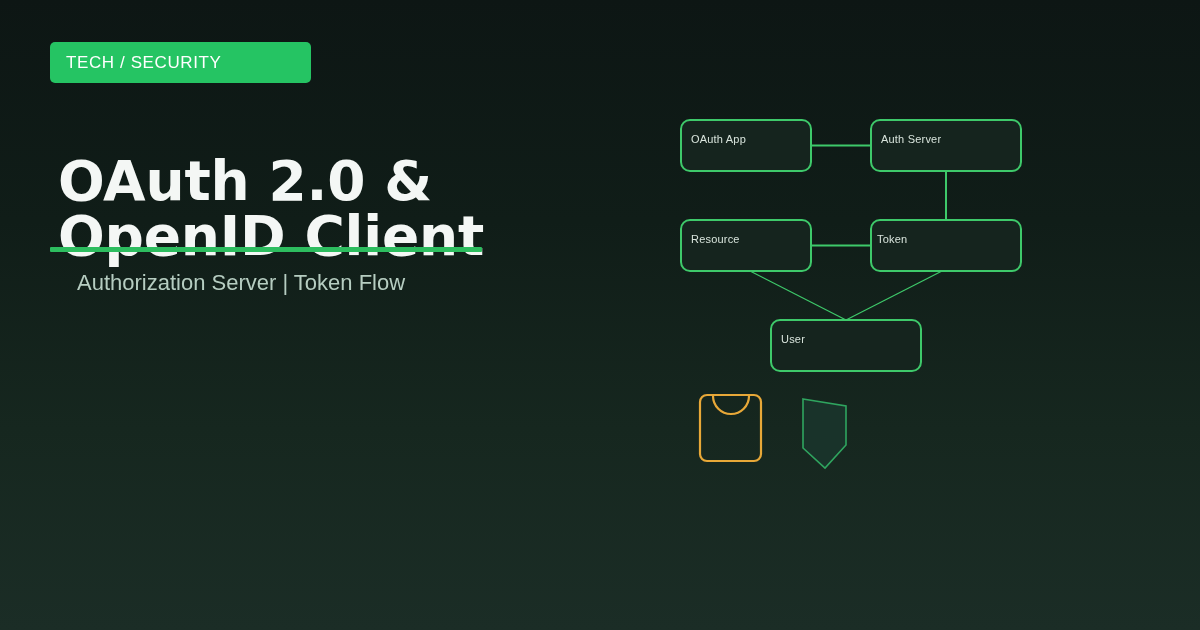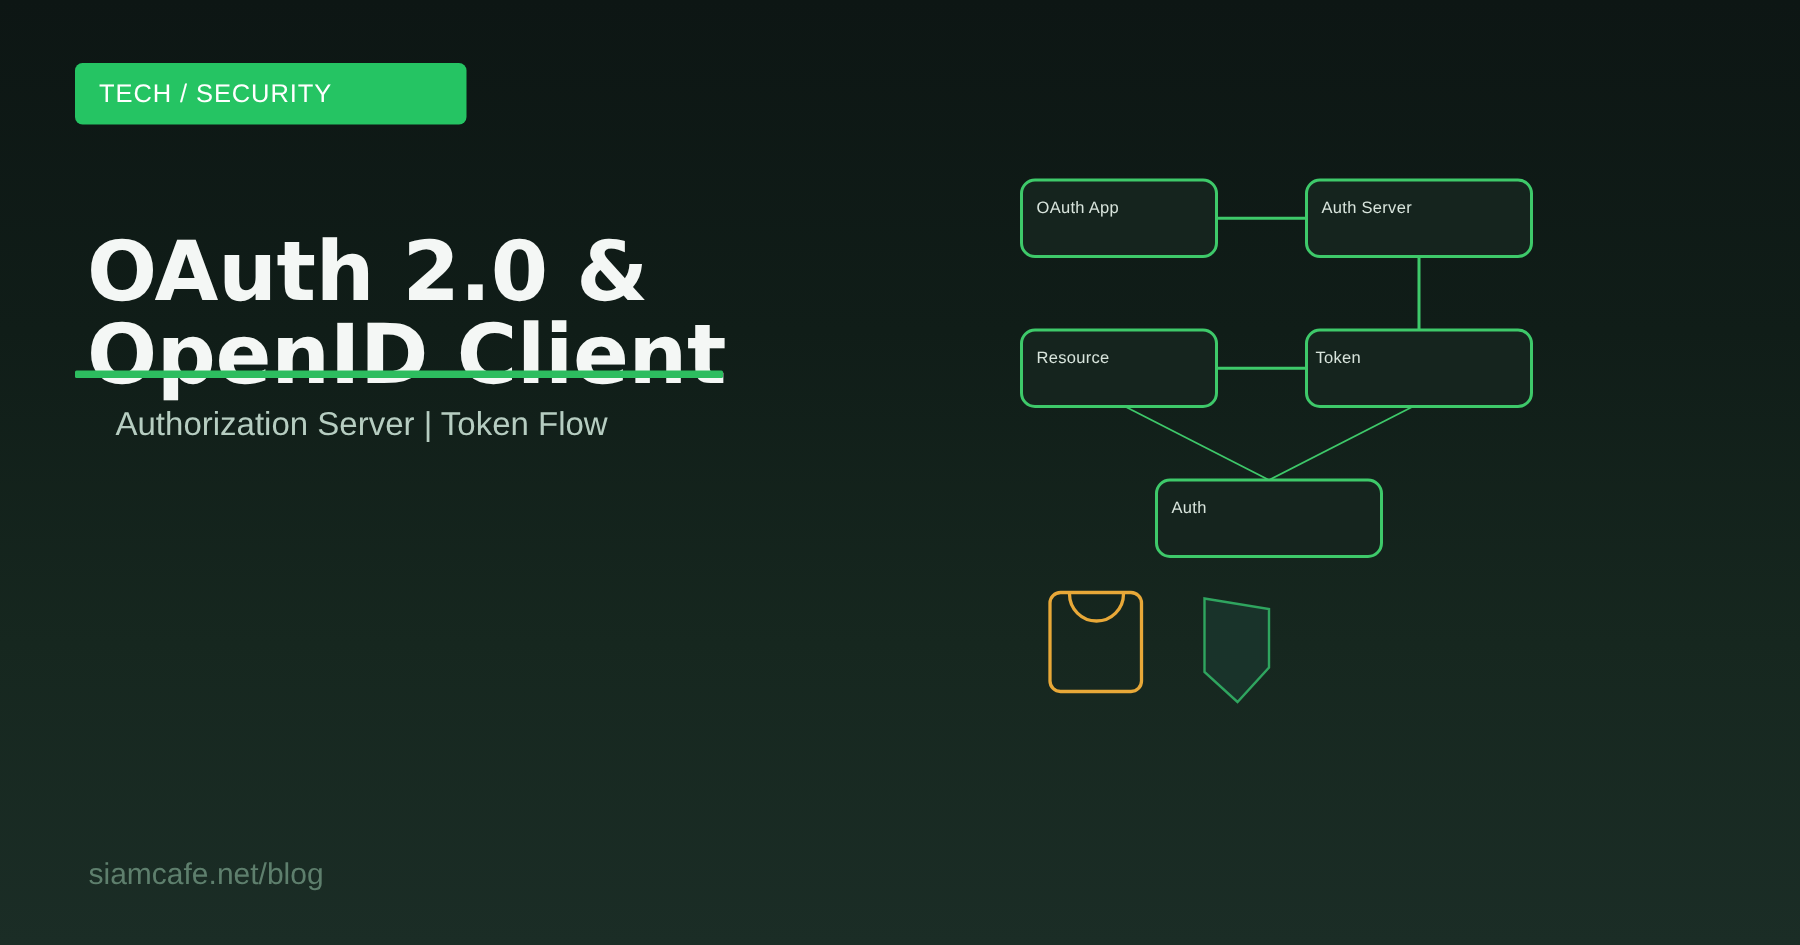--- a/index.html
+++ b/index.html
@@ -123,21 +123,20 @@
     <span class="tline">OAuth 2.0 &amp;</span>
     <span class="tline">OpenID Client</span>
   </h1>
 
   <div id="title-divider"></div>
 
   <div id="subtitle">
     <span class="sline">Authorization Server | Token Flow</span>
   </div>
 
-  <div id="footer-url">siamcafe.net/blog</div>
 
   <div id="diagram">
     <svg id="diagram-svg" width="400" height="400" viewBox="0 0 400 400">
 
       <g id="edge-layer">
         <line x1="151" y1="45.5" x2="211" y2="45.5" stroke="#3ec96a" stroke-width="2"></line>
         <line x1="286" y1="71" x2="286" y2="120" stroke="#3ec96a" stroke-width="2"></line>
         <line x1="151" y1="145.5" x2="211" y2="145.5" stroke="#3ec96a" stroke-width="2"></line>
         <line x1="90" y1="171" x2="186" y2="220" stroke="#3ec96a" stroke-width="1.2"></line>
         <line x1="282" y1="171" x2="186" y2="220" stroke="#3ec96a" stroke-width="1.2"></line>
@@ -159,16 +158,16 @@
         <g>
           <path d="M 143 299 L 186 306 L 186 345 L 165 368 L 143 348 Z" fill="#19332a" stroke="#2fa55f" stroke-width="1.6"></path>
         </g>
       </g>
     </svg>
 
     <span class="node-label" style="left:31px;  top:33px;">OAuth App</span>
     <span class="node-label" style="left:221px; top:33px;">Auth Server</span>
     <span class="node-label" style="left:31px;  top:133px;text-align:center;">Resource</span>
     <span class="node-label" style="left:217px; top:133px;">Token</span>
-    <span class="node-label" style="left:121px; top:233px;">Auth</span>
+    <span class="node-label" style="left:121px; top:233px;">User</span>
   </div>
 
 </div>
 
 </body></html>

